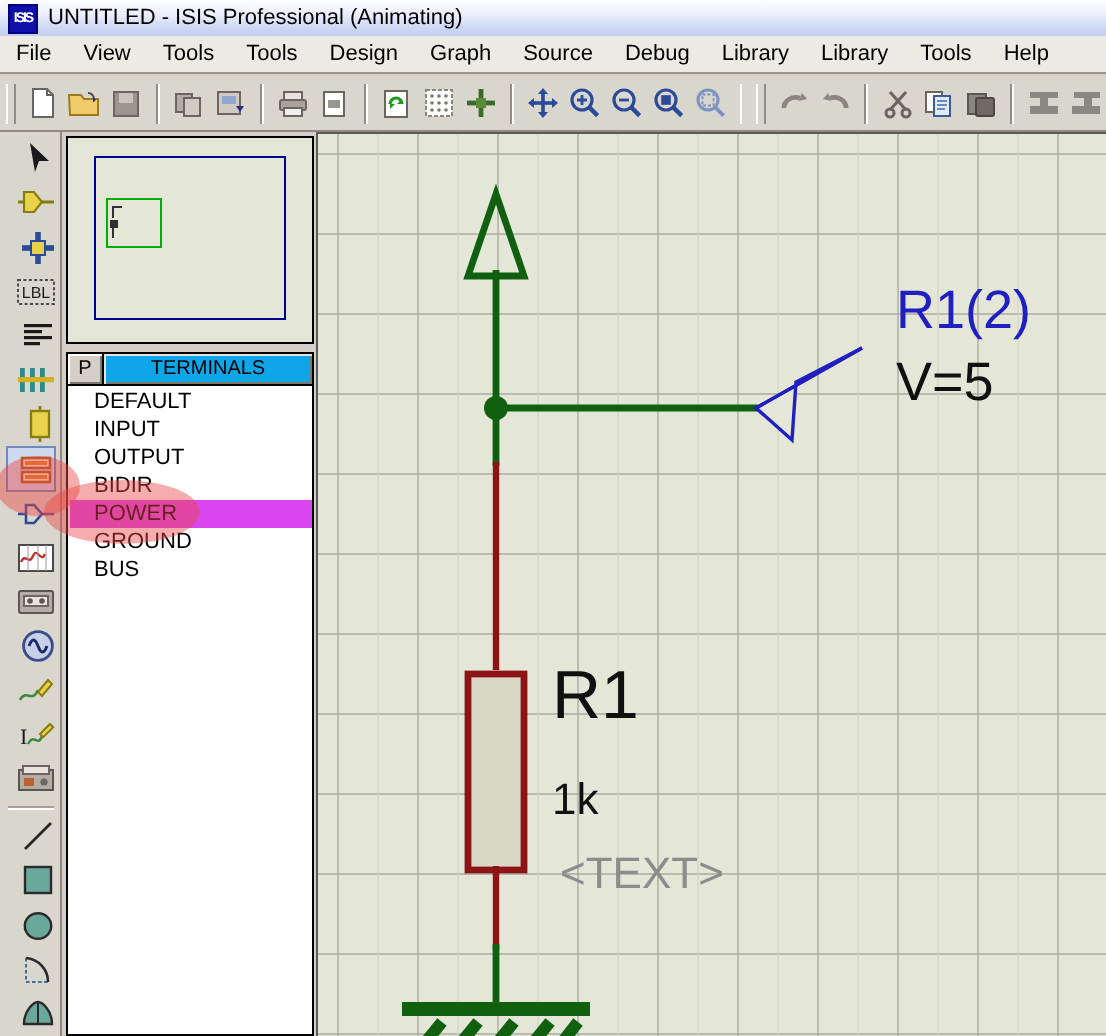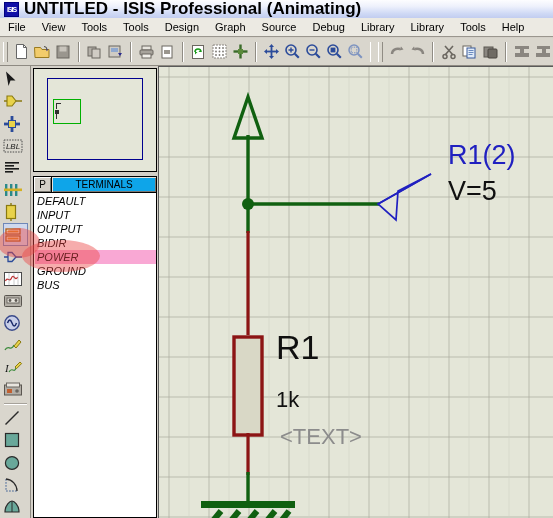--- a/index.html
+++ b/index.html
@@ -18,21 +18,21 @@
     border-bottom:1px solid #a8b4d8;
     display:flex;align-items:center;
   }
   .title-icon{
     width:13px;height:13px;margin-left:4px;margin-right:5px;
     background:#1010a8;border:1px solid #000080;
     color:#fff;font-size:7px;line-height:13px;text-align:center;
     font-family:"Liberation Sans", sans-serif;letter-spacing:-1px;
     font-weight:bold;
   }
-  .title-text{font-size:17px;color:#000;white-space:nowrap;font-weight:bold;}
+  .title-text{font-size:11px;color:#000;white-space:nowrap;}
 
   
   .menubar{
     position:absolute;left:0;top:18px;width:553px;height:19px;
     background:#eceae3;border-bottom:1px solid #9a968e;
     display:flex;align-items:center;box-sizing:border-box;
   }
   .menu-item{
     font-size:11px;color:#000;padding:2px 8px;white-space:nowrap;cursor:default;
   }
@@ -49,21 +49,21 @@
     width:21px;height:21px;margin:0 1px;display:flex;align-items:center;justify-content:center;
     cursor:default;
   }
 
   
   .lefttool{
     position:absolute;left:0;top:66px;width:31px;height:452px;
     background:#d9d6cd;border-right:1px solid #8e8a82;
     display:flex;flex-direction:column;align-items:center;padding-top:2px;box-sizing:border-box;
   }
-  .lt-btn{width:25px;height:24px;display:flex;align-items:center;justify-content:flex-start;cursor:default;font-style:italic;}
+  .lt-btn{width:25px;height:24px;display:flex;align-items:center;justify-content:flex-end;cursor:default;}
   .lt-btn.sel{border:1px solid #6f88b8;background:#cfd9ee;box-sizing:border-box;}
   .lt-sep{width:23px;height:1px;background:#a6a29a;border-bottom:1px solid #fff;margin:2px 0;}
 
   
   .leftedge{position:absolute;left:0;top:66px;width:3px;height:452px;background:#b9c6e4;}
 
   
   .preview{
     position:absolute;left:33px;top:68px;width:124px;height:104px;
     background:#e4e6d8;border:1px solid #000;box-sizing:border-box;
@@ -93,24 +93,24 @@
     font-size:10px;color:#000;
     box-shadow:inset 1px 1px 0 #fff, inset -1px -1px 0 #7b7872;
   }
   .panel-title{
     flex:1;display:flex;align-items:center;justify-content:center;
     font-size:10px;color:#000;background:#0ea5e9;
     box-shadow:inset 1px 1px 0 #e6e3dc, inset -1px -1px 0 #7b7872;
   }
   .panel-list{padding:1px 0 0 1px;}
   .panel-row{
-    font-size:11px;color:#000;height:14px;line-height:14px;padding-left:2px;
-    white-space:nowrap;cursor:default;font-style:italic;
-  }
-  .panel-row.sel{background:#f9a8d4;}
+    font-size:11px;color:#000;height:14px;line-height:14px;padding-left:12px;
+    white-space:nowrap;cursor:default;
+  }
+  .panel-row.sel{background:#d946ef;}
 
   
   .blob{
     position:absolute;border-radius:50%;
     background:rgba(236,70,70,0.45);
     pointer-events:none;
   }
 
   
   .canvas{

